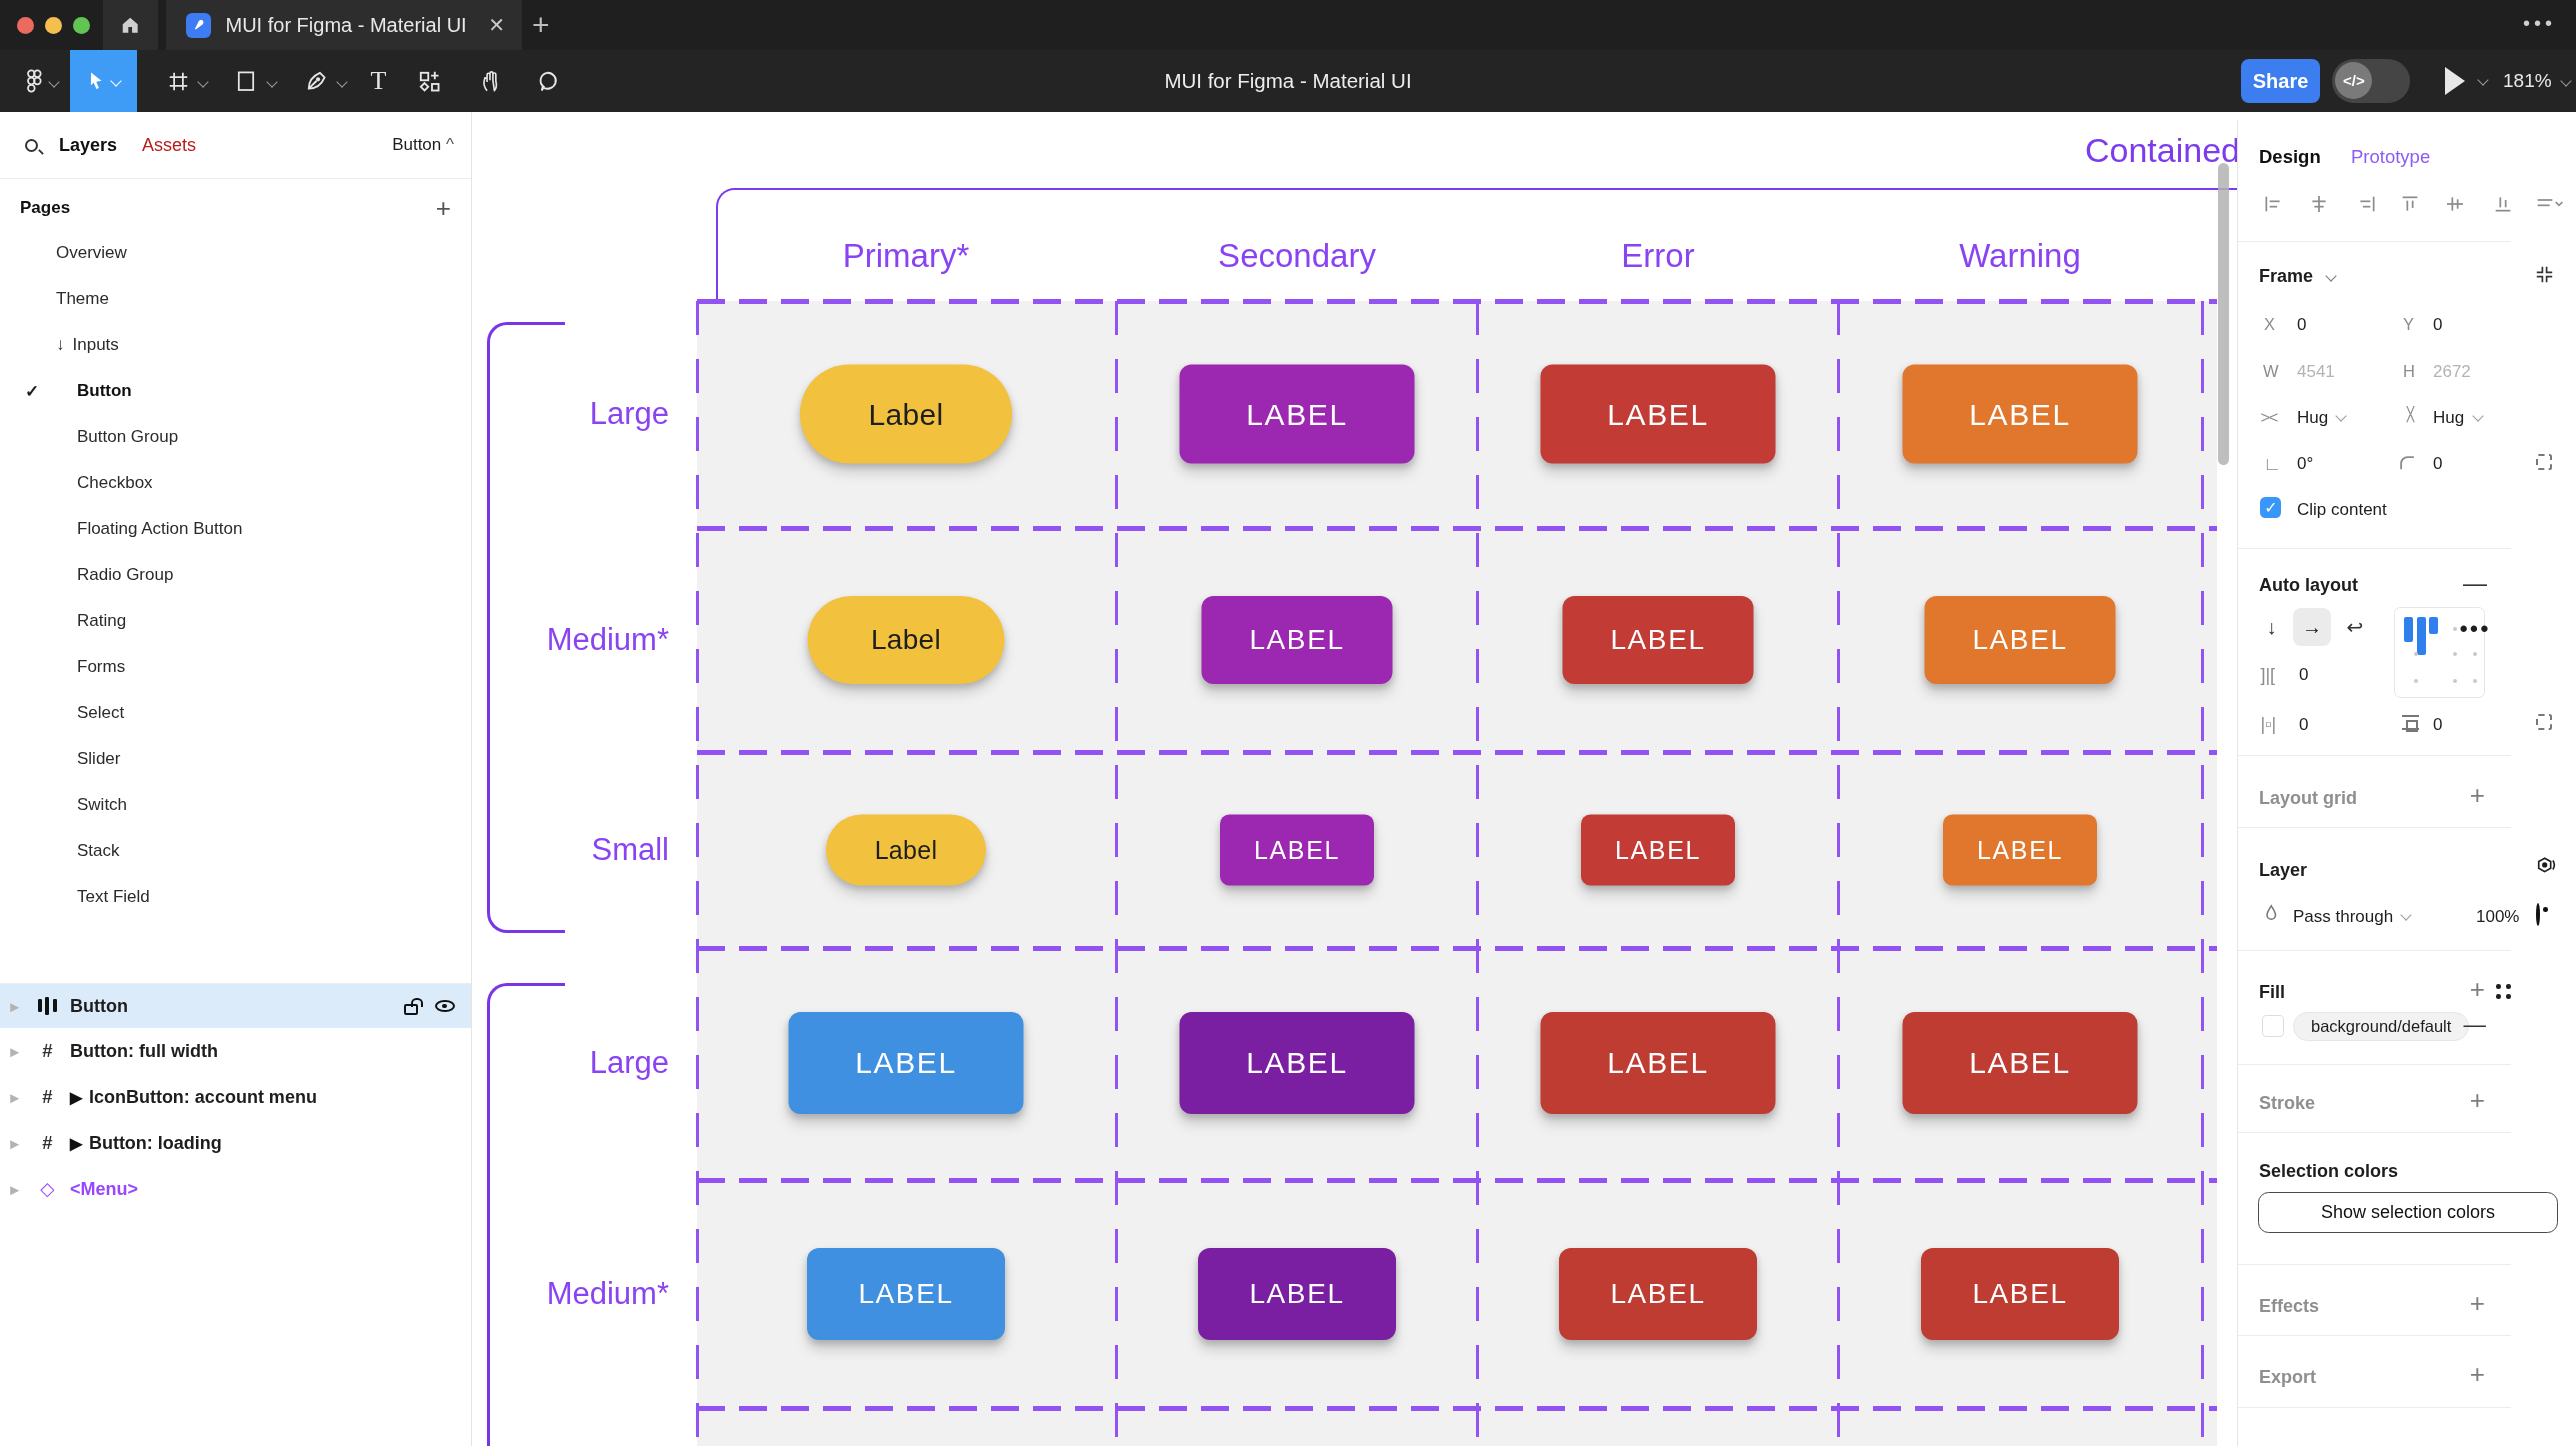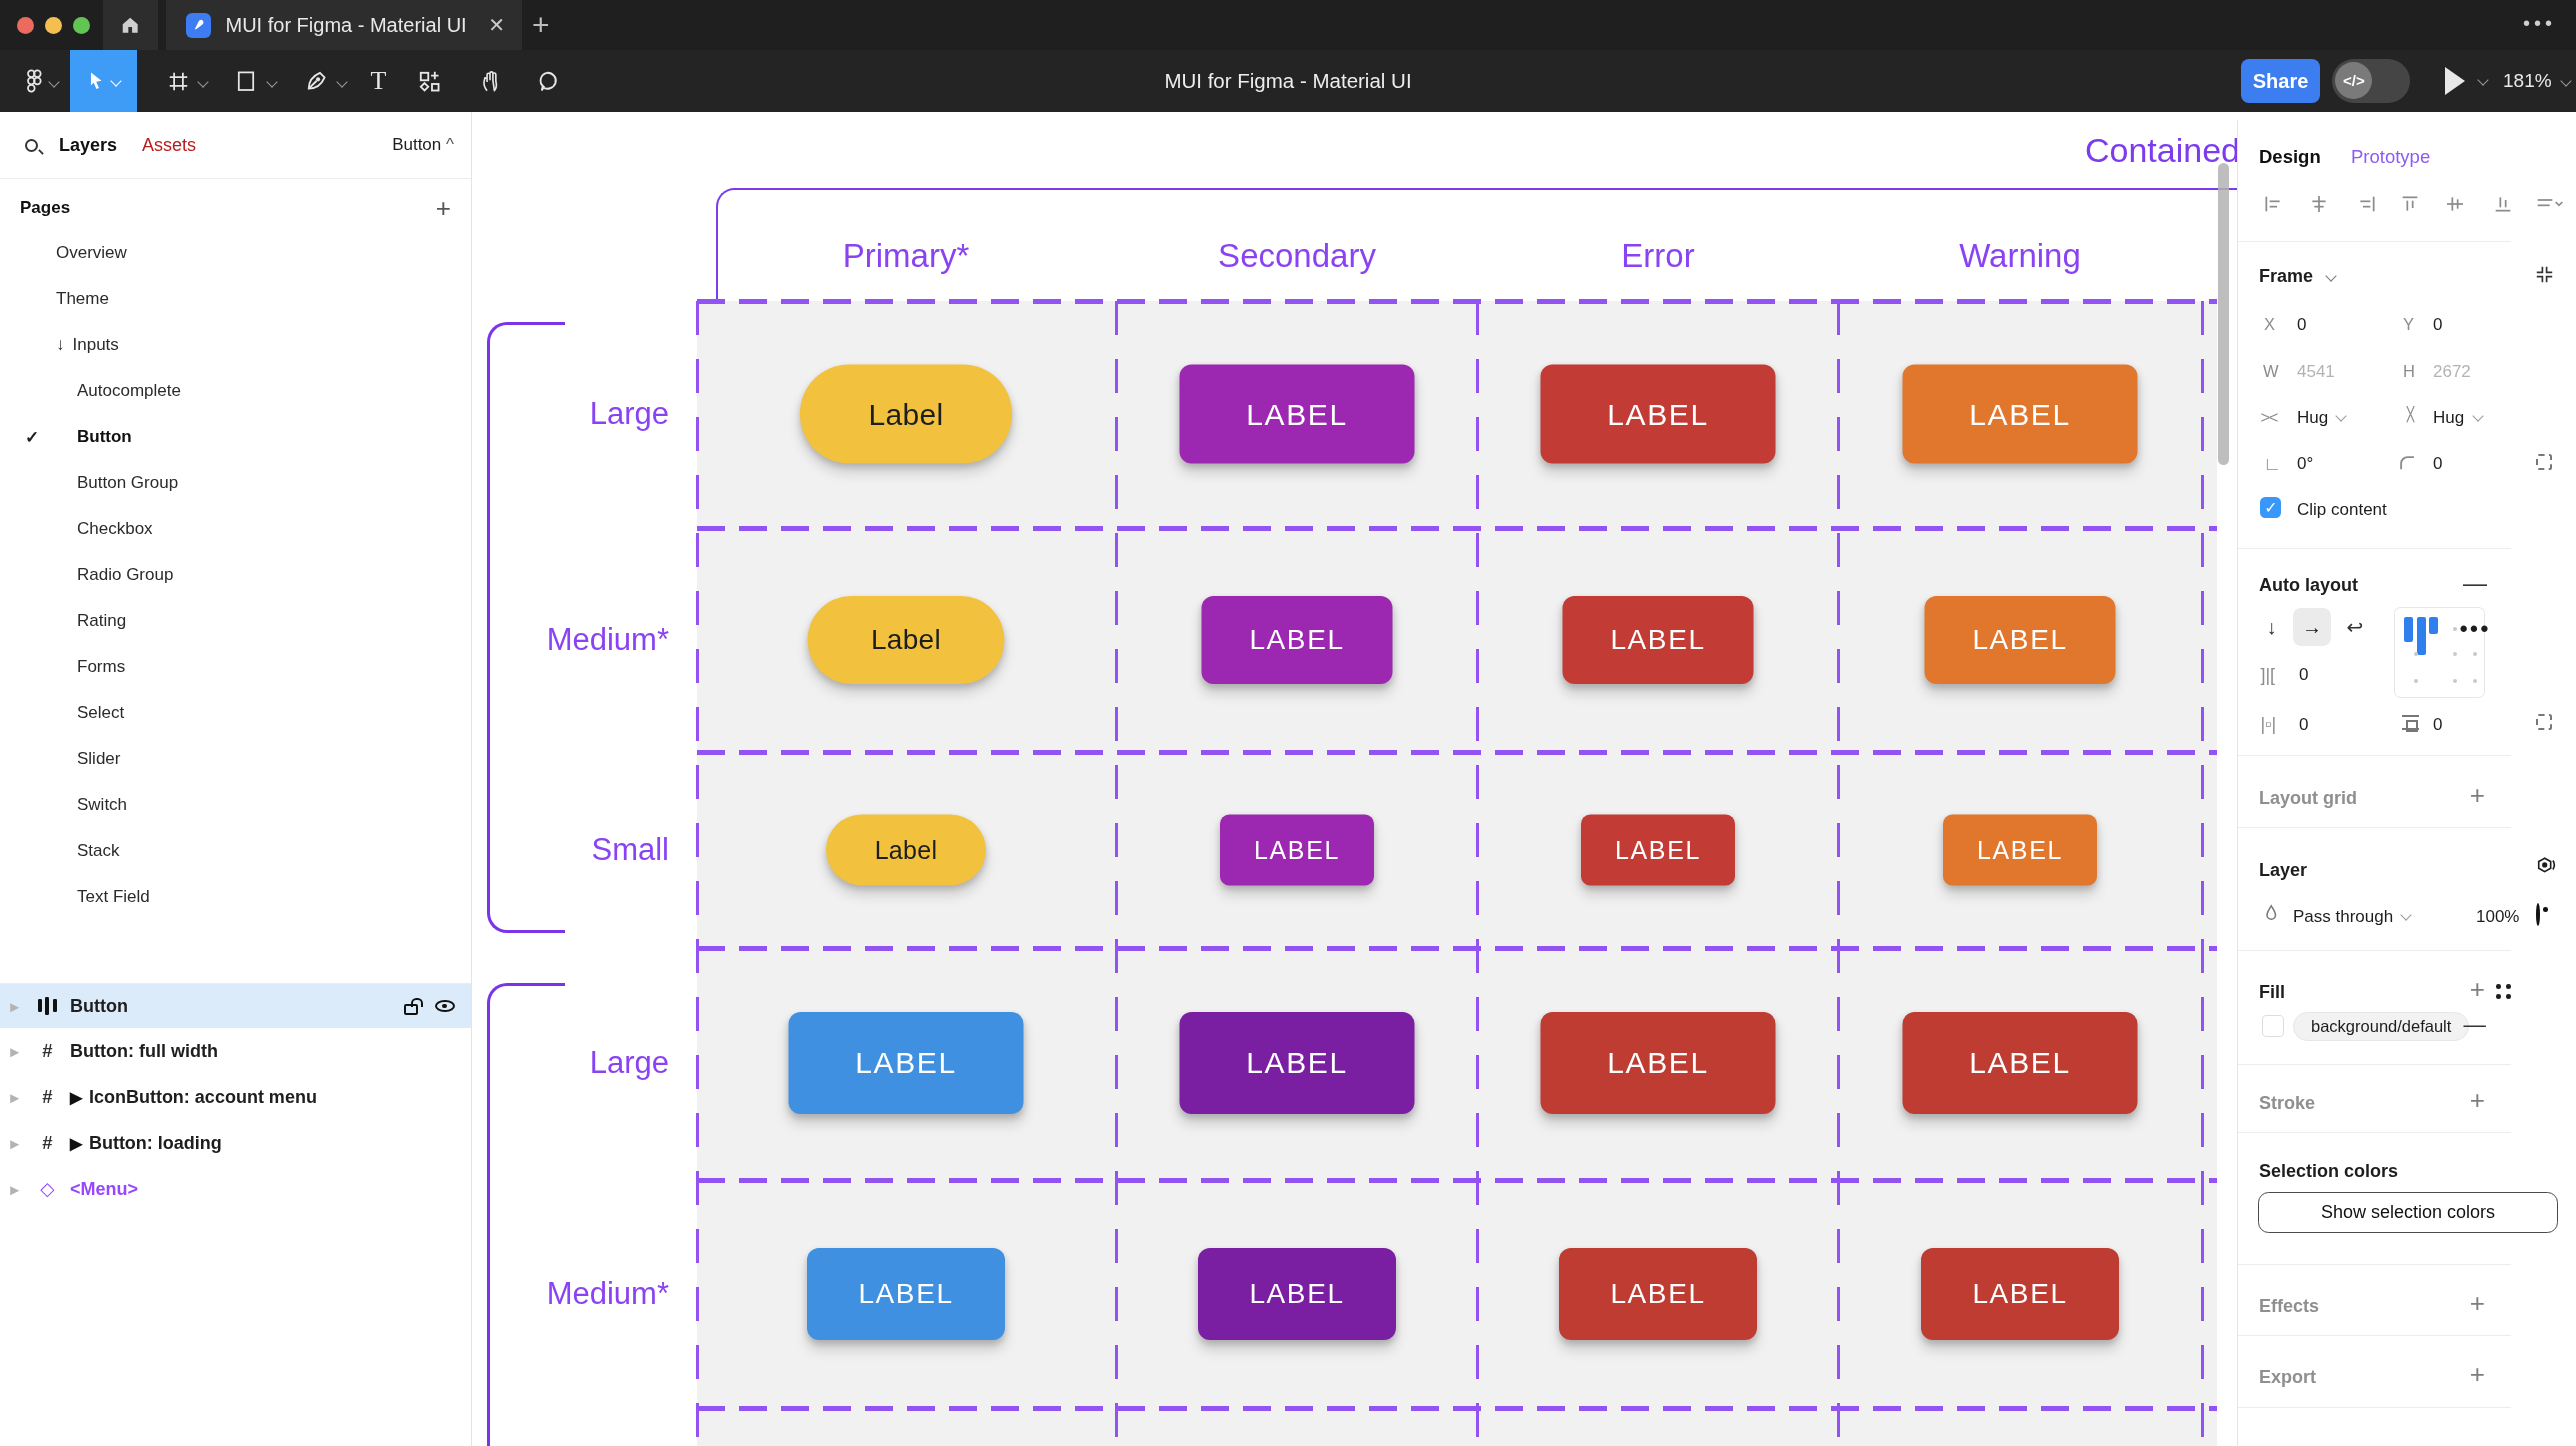--- a/index.html
+++ b/index.html
@@ -231,32 +231,32 @@
       <div class="page-item lvl0">
         <span>Overview</span>
       </div>
       <div class="page-item lvl0">
         <span>Theme</span>
       </div>
       <div class="page-item lvl0">
         <span class="pdown">↓</span>
         <span>Inputs</span>
       </div>
-      <div class="page-item lvl1">
-        <span>Autocomplete</span>
-      </div>
       <div class="page-item lvl1 bold">
         <span class="pcheck">✓</span>
         <span>Button</span>
       </div>
       <div class="page-item lvl1">
         <span>Button Group</span>
       </div>
       <div class="page-item lvl1">
         <span>Checkbox</span>
+      </div>
+      <div class="page-item lvl1">
+        <span>Floating Action Button</span>
       </div>
       <div class="page-item lvl1">
         <span>Radio Group</span>
       </div>
       <div class="page-item lvl1">
         <span>Rating</span>
       </div>
       <div class="page-item lvl1">
         <span>Forms</span>
       </div>

